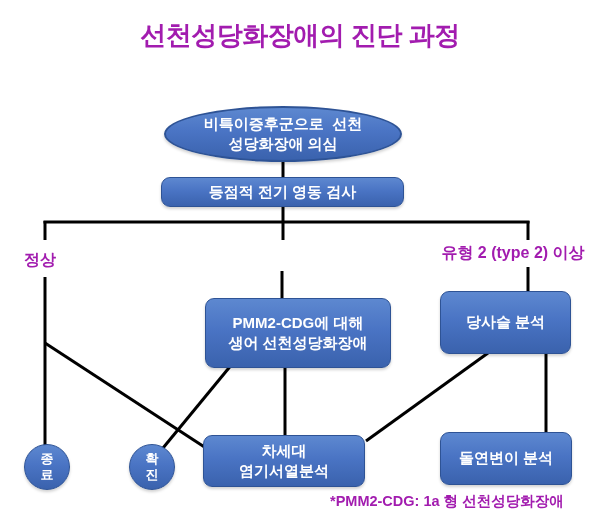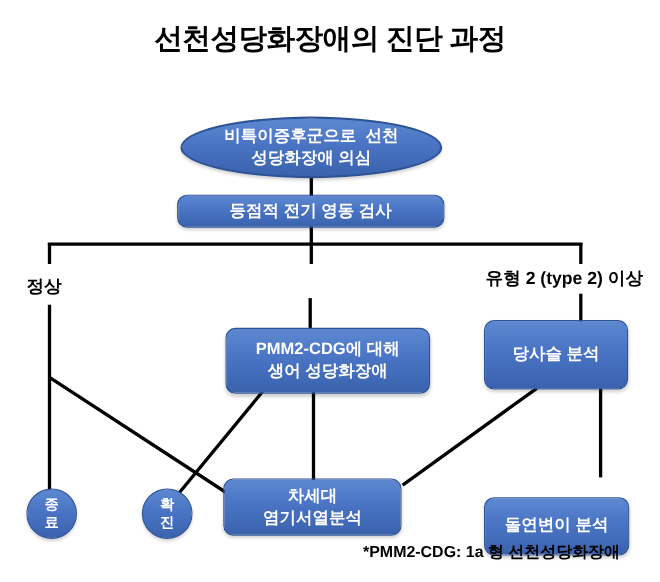--- a/index.html
+++ b/index.html
@@ -11,31 +11,31 @@
   .shape{position:absolute;z-index:2;display:flex;flex-direction:column;align-items:center;justify-content:center;
          color:#ffffff;font-weight:bold;text-align:center;
          background:linear-gradient(180deg,#5d88d0 0%,#4a74c4 45%,#3a62ad 100%);
          border:1.5px solid #2e5395;box-sizing:border-box;
          box-shadow:0 2px 3px rgba(0,0,0,0.18);}
   .shape .tline{white-space:pre;line-height:1.35;}
 
   .ellipse{left:164px;top:106px;width:238px;height:56px;border-radius:50%;font-size:15px;border-width:2.5px;}
   .rect{border-radius:9px;font-size:15px;}
   #ief-box{left:161px;top:177px;width:243px;height:30px;}
-  #sanger-box{left:205px;top:298px;width:186px;height:60px;}
+  #sanger-box{left:205px;top:298px;width:186px;height:70px;}
   #glycan-box{left:440px;top:291px;width:131px;height:63px;}
   #ngs-box{left:203px;top:435px;width:162px;height:52px;}
-  #mutation-box{left:440px;top:452px;width:132px;height:53px;}
+  #mutation-box{left:440px;top:432px;width:132px;height:53px;}
 
   .circle{border-radius:50%;width:46px;height:46px;font-size:13px;}
   .circle .tline{line-height:1.25;}
   #end-circle{left:24px;top:444px;}
   #confirm-circle{left:129px;top:444px;}
 
-  .label{position:absolute;z-index:2;color:#000000;font-weight:bold;font-size:16px;white-space:pre;}
+  .label{position:absolute;z-index:2;color:#a21caf;font-weight:bold;font-size:16px;white-space:pre;}
   #title{left:0;top:18px;width:600px;text-align:center;font-size:26px;letter-spacing:-0.5px;}
   #branch-normal{left:24px;top:250px;}
   #branch-type1{left:197px;top:247px;width:180px;text-align:center;}
   #branch-type2{left:423px;top:243px;width:180px;text-align:center;}
   #footnote{left:330px;top:492px;width:262px;text-align:left;font-size:14.5px;}
 </style>
 </head>
 <body>
 
 <div id="canvas">
@@ -67,21 +67,21 @@
   <div class="shape ellipse" id="suspect-ellipse">
     <div class="tline">비특이증후군으로  선천</div>
     <div class="tline">성당화장애 의심</div>
   </div>
 
   <div class="label" id="branch-normal">정상</div>
   <div class="label" id="branch-type2">유형 2 (type 2) 이상</div>
 
   <div class="shape rect" id="sanger-box">
     <div class="tline">PMM2-CDG에 대해</div>
-    <div class="tline">생어 성당화장애</div>
+    <div class="tline">생어 선천성당화장애</div>
   </div>
 
   <div class="shape rect" id="glycan-box">
     <div class="tline">당사슬 분석</div>
   </div>
 
   <div class="shape rect" id="ngs-box">
     <div class="tline">차세대</div>
     <div class="tline">염기서열분석</div>
   </div>

